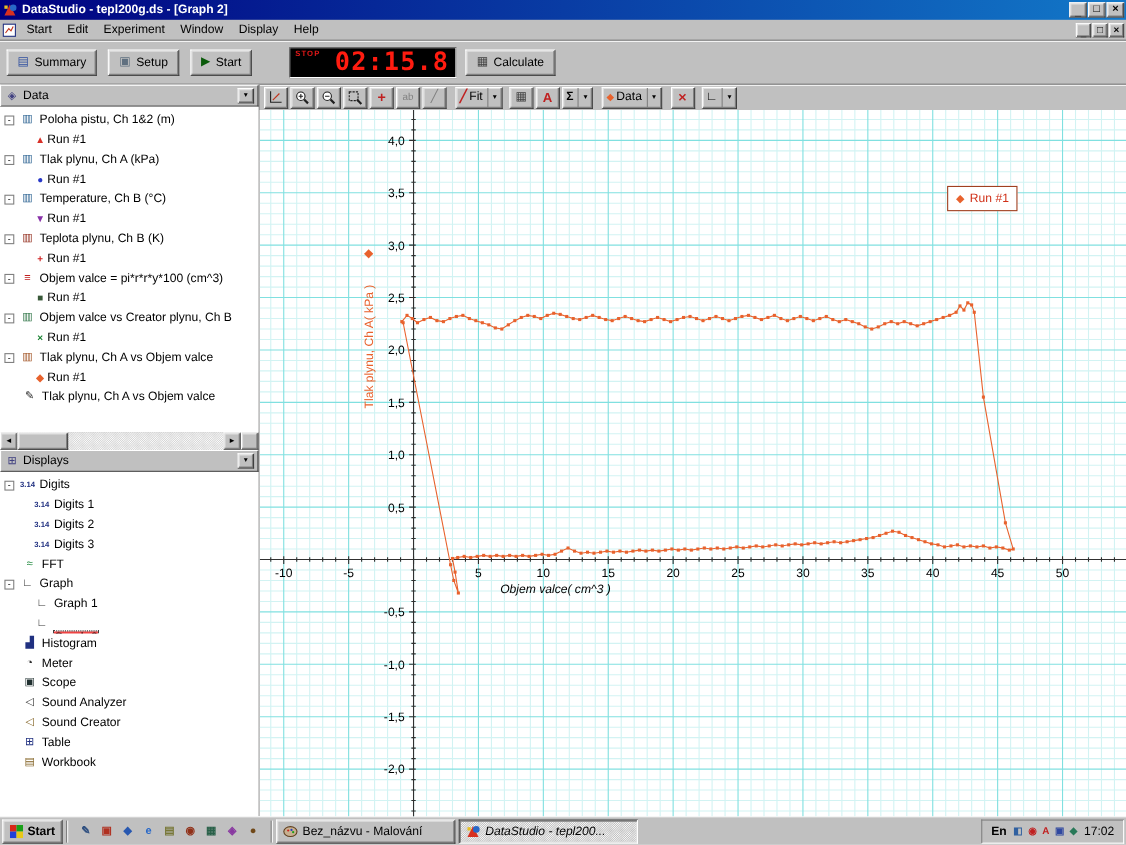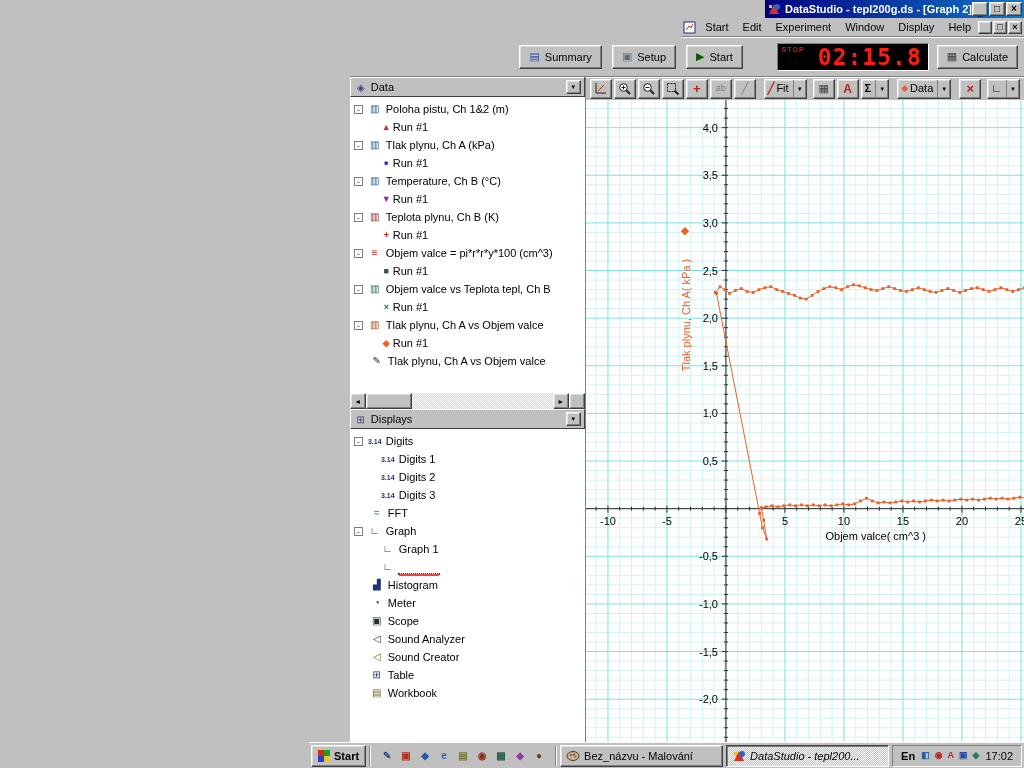--- a/index.html
+++ b/index.html
@@ -1,18 +1,18 @@
 <!DOCTYPE html>
 <html><head>
 <meta charset="utf-8">
 <style>
   *{box-sizing:border-box;margin:0;padding:0;}
   html,body{width:1024px;height:768px;}
   body{font-family:"Liberation Sans",sans-serif;font-size:11px;background:#c0c0c0;overflow:hidden;color:#000;}
-  .screen{width:1024px;height:768px;display:flex;flex-direction:column;align-items:flex-end;}
+  .screen{width:1024px;height:768px;display:flex;flex-direction:column;}
 
   .bevel-out{background:#c0c0c0;border:1px solid;border-color:#fff #404040 #404040 #fff;box-shadow:inset -1px -1px 0 #808080,inset 1px 1px 0 #dfdfdf;}
   .bevel-in{background:#c0c0c0;border:1px solid;border-color:#404040 #fff #fff #404040;box-shadow:inset 1px 1px 0 #808080,inset -1px -1px 0 #dfdfdf;}
   .sunken{border:1px solid;border-color:#808080 #fff #fff #808080;}
   .dither{background-image:linear-gradient(45deg,#fff 25%,transparent 25%,transparent 75%,#fff 75%),linear-gradient(45deg,#fff 25%,transparent 25%,transparent 75%,#fff 75%);background-size:2px 2px;background-position:0 0,1px 1px;font-style:italic;}
 
   .titlebar{height:18px;flex:none;background:linear-gradient(90deg,#000080,#1278c8);display:flex;align-items:center;padding:0 2px;color:#fff;}
   .titlebar .title{font-weight:bold;margin-left:4px;flex:1;white-space:nowrap;overflow:hidden;}
   .winbtns{display:flex;gap:1px;}
   .winbtn{width:16px;height:14px;display:inline-flex;align-items:center;justify-content:center;font:bold 10px "Liberation Sans",sans-serif;color:#000;line-height:1;}
@@ -62,21 +62,21 @@
   .gbtn .red{color:#c02020;font-weight:bold;}
   .gbtn .gray{color:#808080;}
   .gbtn .orange{color:#e8622d;font-size:9px;}
 
   .graph-area{flex:1;min-height:0;position:relative;background:#fff;overflow:hidden;}
   .graph-area svg{position:absolute;left:0;top:0;}
   .legend{position:absolute;left:625px;top:69px;height:23px;background:#fff;border:1px solid #a04020;display:flex;align-items:center;gap:5px;padding:0 7px;color:#d03018;}
   .legend .mark{color:#e8622d;font-size:10px;}
   .ytitle{position:absolute;left:-9px;top:208px;width:220px;height:14px;text-align:center;color:#e8622d;transform:rotate(-90deg);}
   .ydiamond{position:absolute;left:95px;top:124px;color:#e8622d;font-size:11px;}
-  .xtitle{position:absolute;left:224px;top:430px;width:132px;text-align:center;}
+  .xtitle{position:absolute;left:203px;top:430px;width:132px;text-align:center;font-style:italic;}
 
   .taskbar{height:26px;flex:none;display:flex;align-items:center;gap:3px;padding:2px 2px;border-top:1px solid #fff;}
   .startbtn{height:22px;display:inline-flex;align-items:center;gap:4px;padding:0 6px;font-weight:bold;flex:none;}
   .ql{display:flex;gap:3px;align-items:center;padding:0 5px;flex:none;}
   .qlicon{width:16px;height:16px;display:inline-flex;align-items:center;justify-content:center;font-size:10px;font-weight:bold;line-height:1;}
   .tb-div{width:2px;height:20px;border-left:1px solid #808080;border-right:1px solid #fff;flex:none;}
   .taskbtn{width:163px;height:22px;display:inline-flex;align-items:center;gap:4px;padding:0 5px;overflow:hidden;white-space:nowrap;flex:none;}
   .taskbtn .tlab{overflow:hidden;white-space:nowrap;}
   .tray{height:22px;margin-left:auto;display:flex;align-items:center;gap:6px;padding:0 8px;flex:none;}
   .trayicon{font-size:9px;font-weight:bold;line-height:1;}
@@ -211,21 +211,21 @@
             <span class="tree-icon" style="color: rgb(192, 32, 32);">≡</span>
             <span class="tlabel">Objem valce = pi*r*r*y*100 (cm^3)</span>
           </div>
           <div class="trow child">
             <span class="runmark" style="color: rgb(56, 88, 56);">■</span>
             <span class="tlabel">Run #1</span>
           </div>
           <div class="trow">
             <span class="expander">-</span>
             <span class="tree-icon" style="color: rgb(40, 112, 64);">▥</span>
-            <span class="tlabel">Objem valce vs Teplota tepl, Ch B</span>
+            <span class="tlabel">Objem valce vs Creator plynu, Ch B</span>
           </div>
           <div class="trow child">
             <span class="runmark" style="color: rgb(24, 128, 48);">×</span>
             <span class="tlabel">Run #1</span>
           </div>
           <div class="trow">
             <span class="expander">-</span>
             <span class="tree-icon" style="color: rgb(160, 80, 32);">▥</span>
             <span class="tlabel">Tlak plynu, Ch A vs Objem valce</span>
           </div>

